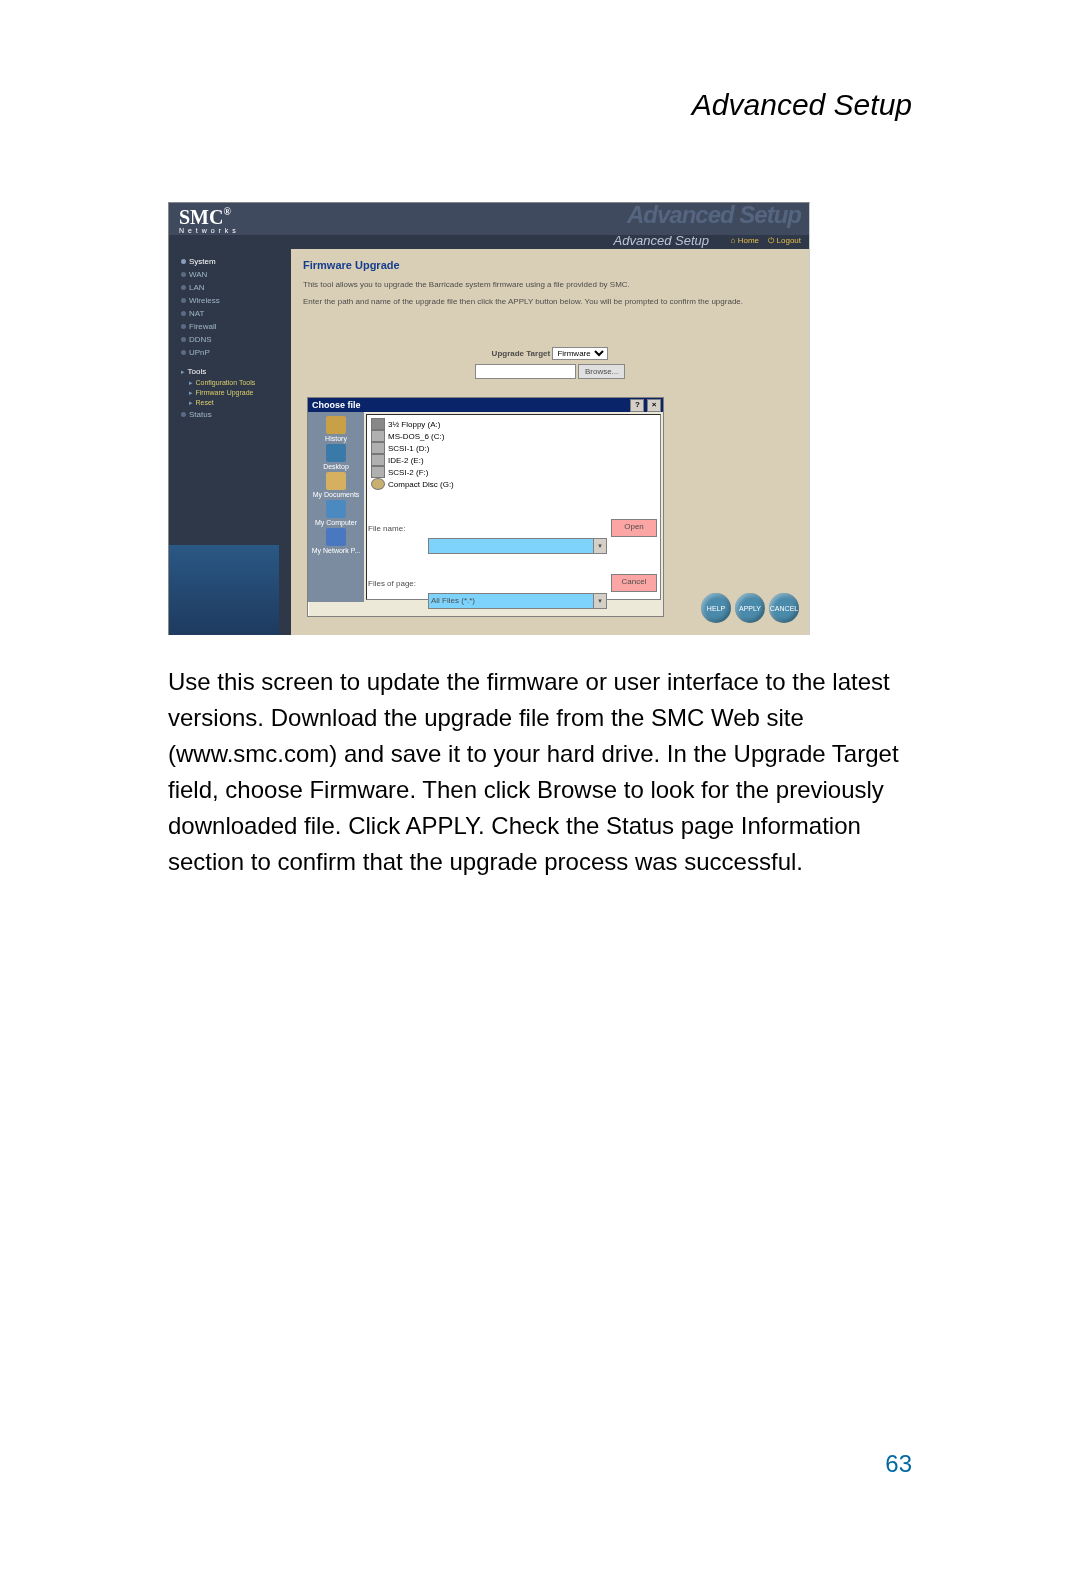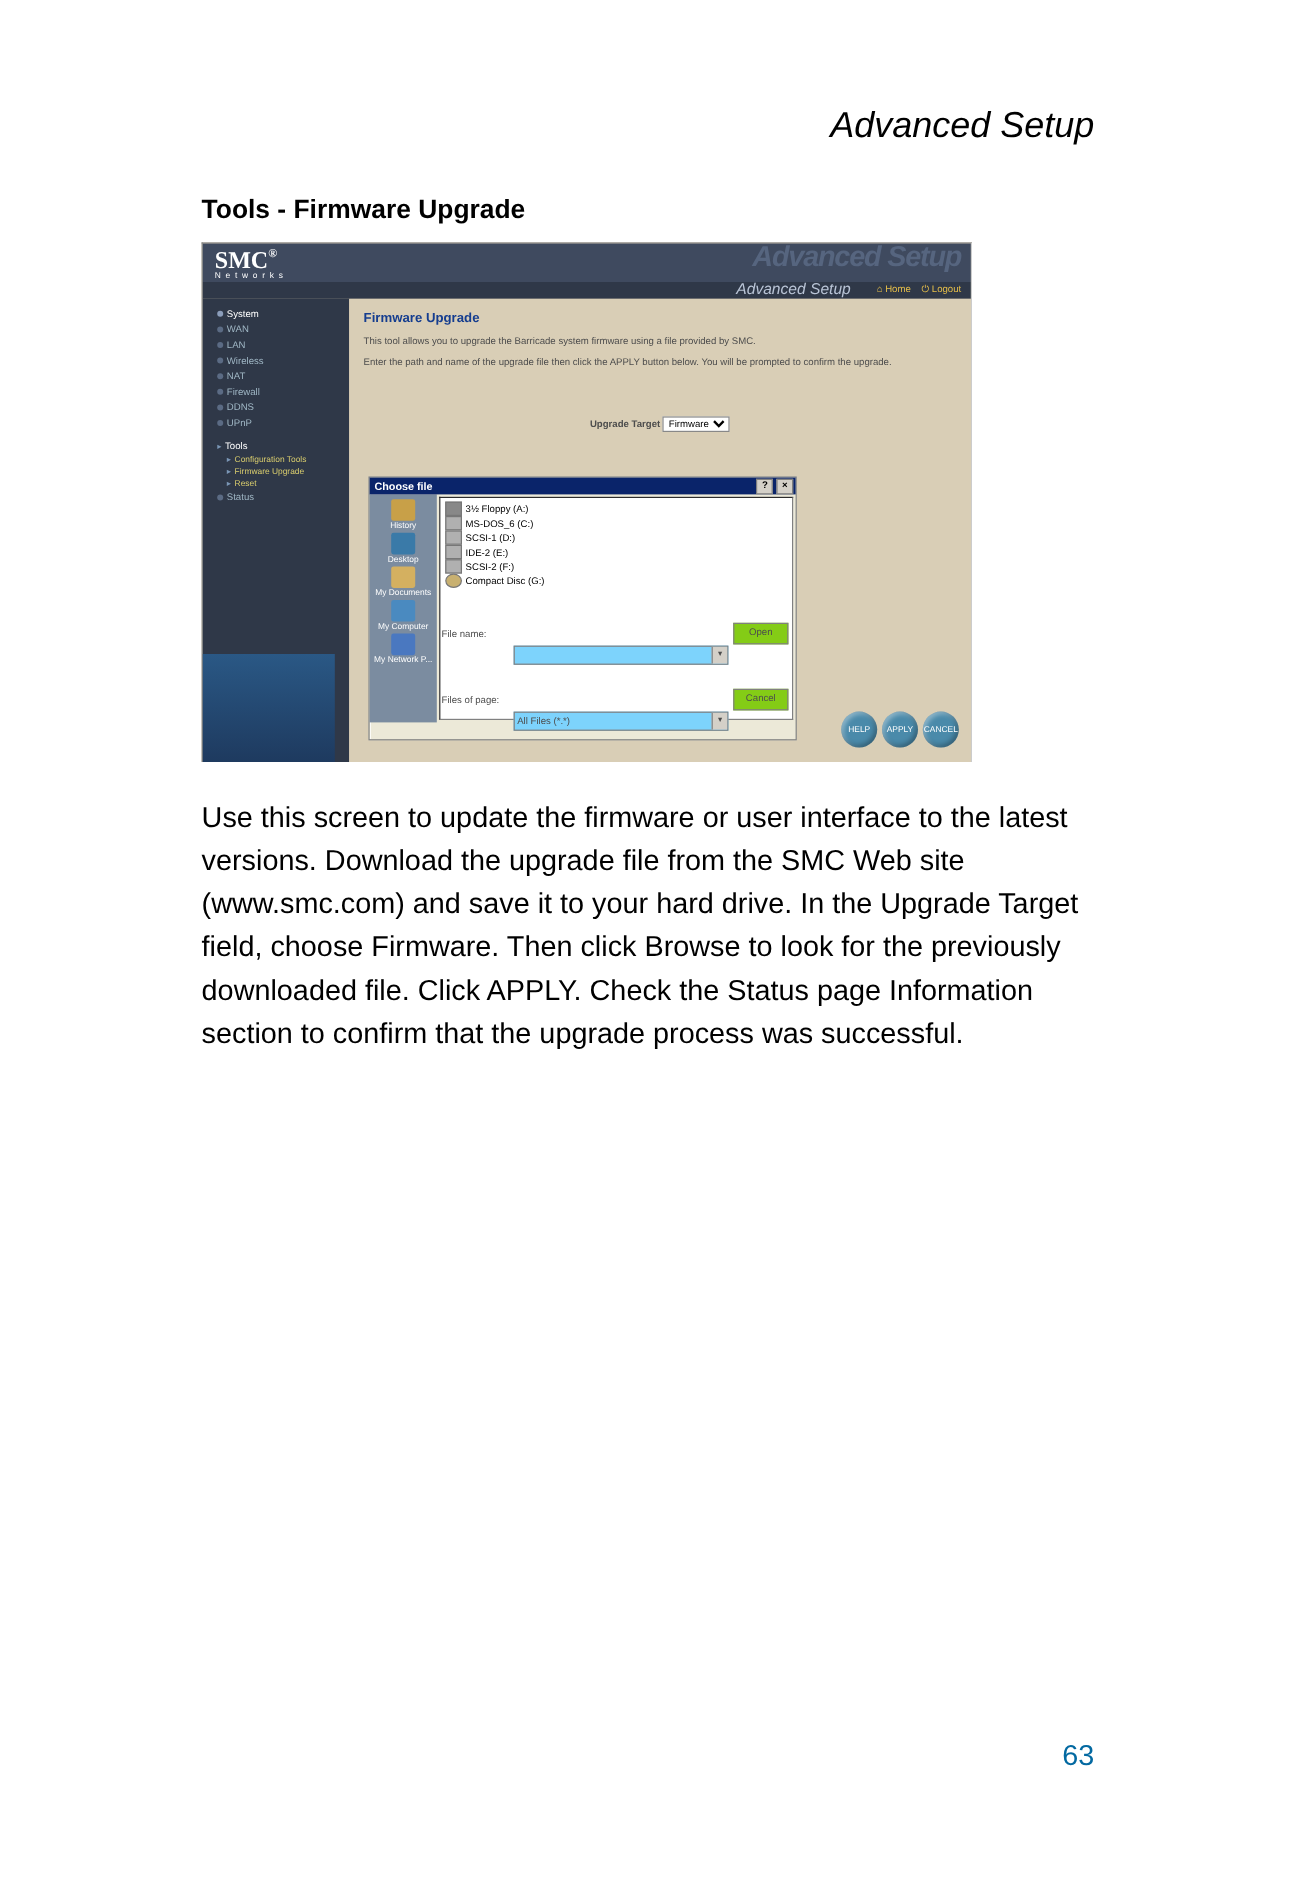--- a/index.html
+++ b/index.html
@@ -363,21 +363,21 @@
     width: 12px; height: 100%;
     background: #d4d0c8;
     border-left: 1px solid #808080;
     text-align: center;
     line-height: 14px;
     font-size: 7px;
   }
   .dlg-btn {
     width: 44px;
     height: 16px;
-    background: #84cc16;
+    background: #fca5a5;
     border: 1px solid #808080;
     font-size: 8px;
     text-align: center;
     line-height: 14px;
   }
   .action-btns {
     position: absolute;
     right: 10px;
     top: 344px;
     display: flex;
@@ -410,21 +410,20 @@
     font-size: 24px;
     color: #0369a1;
   }
 </style>
 </head>
 <body>
 
 <div class="page">
 
   <div class="header-title">Advanced Setup</div>
-  <div class="section-title">Tools - Firmware Upgrade</div>
 
   <div class="screenshot-box">
     <div class="ss-topbar">
       <span class="ss-logo">
         <span>SMC</span><sup>®</sup>
       </span>
       <span class="ss-logo-sub">N e t w o r k s</span>
       <span class="ss-ghost">Advanced Setup</span>
     </div>
     <div class="ss-subbar">
@@ -449,20 +448,24 @@
         <div class="side-item"><span class="bullet"></span><span>Status</span></div>
         <div class="side-image"></div>
       </div>
       <div class="ss-main">
         <div class="fw-title">Firmware Upgrade</div>
         <div class="fw-text">This tool allows you to upgrade the Barricade system firmware using a file provided by SMC.</div>
         <div class="fw-text">Enter the path and name of the upgrade file then click the APPLY button below. You will be prompted to confirm the upgrade.</div>
         <div class="target-row">
           <span>Upgrade Target</span>
           <select><option>Firmware</option></select>
+        </div>
+        <div class="path-row">
+          <input type="text" style="">
+          <span class="browse-btn">Browse...</span>
         </div>
 
         <div class="dialog">
           <div class="dlg-title">
             <span>Choose file</span>
             <span class="dlg-ctrls">
               <span class="dlg-ctrl">?</span>
               <span class="dlg-ctrl">×</span>
             </span>
           </div>

